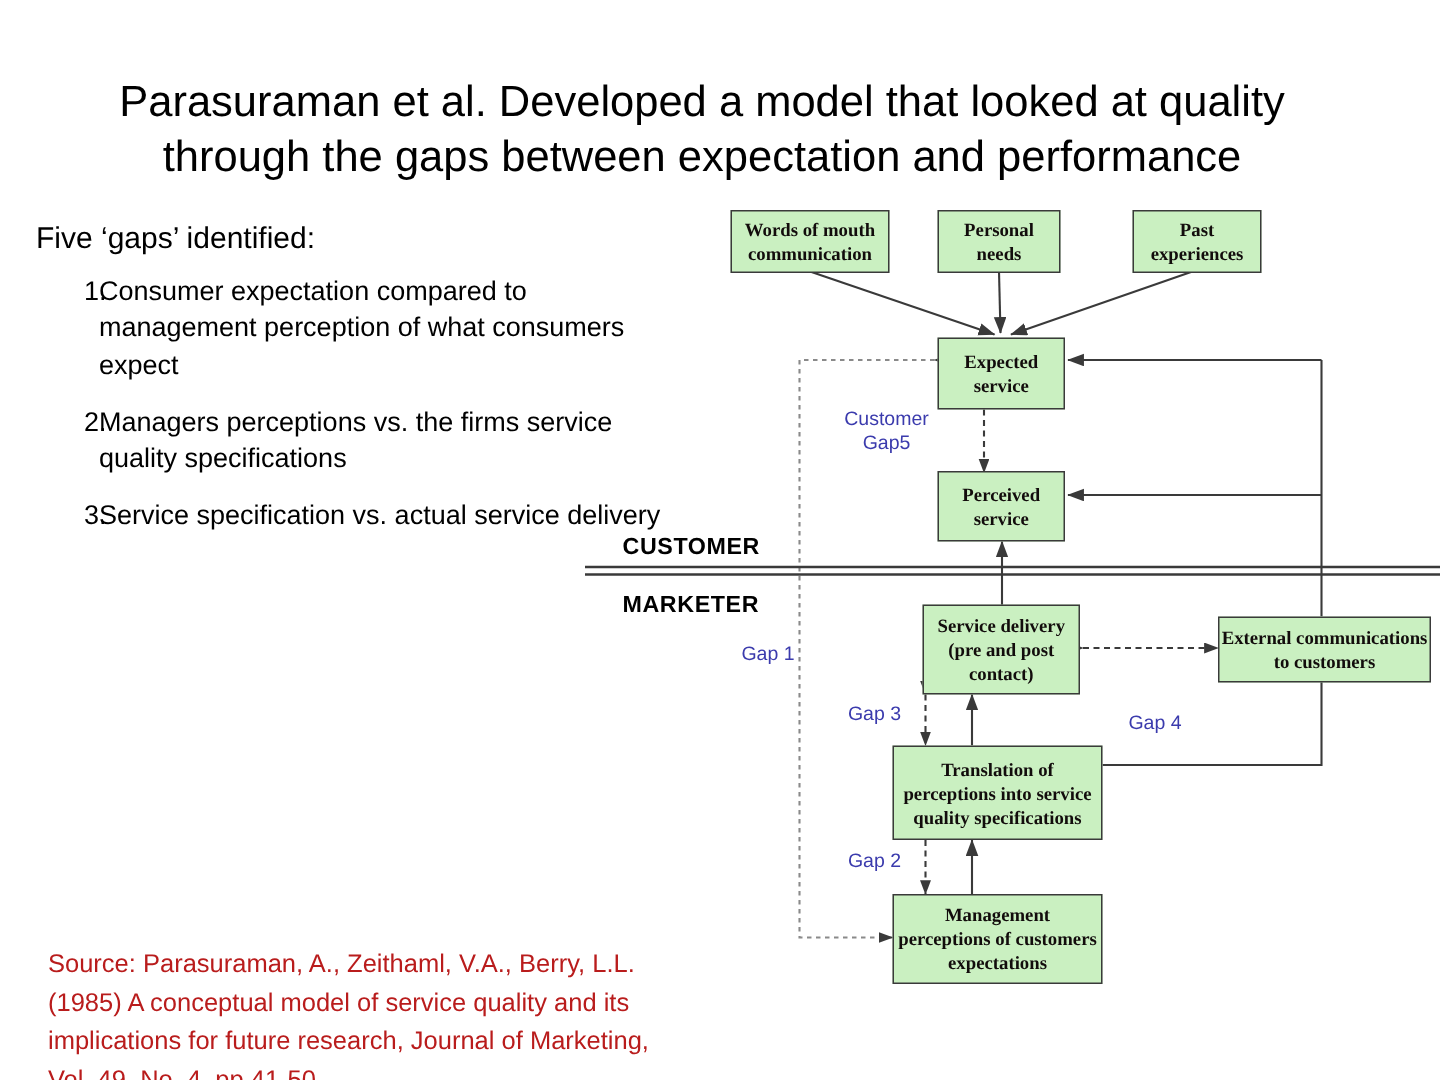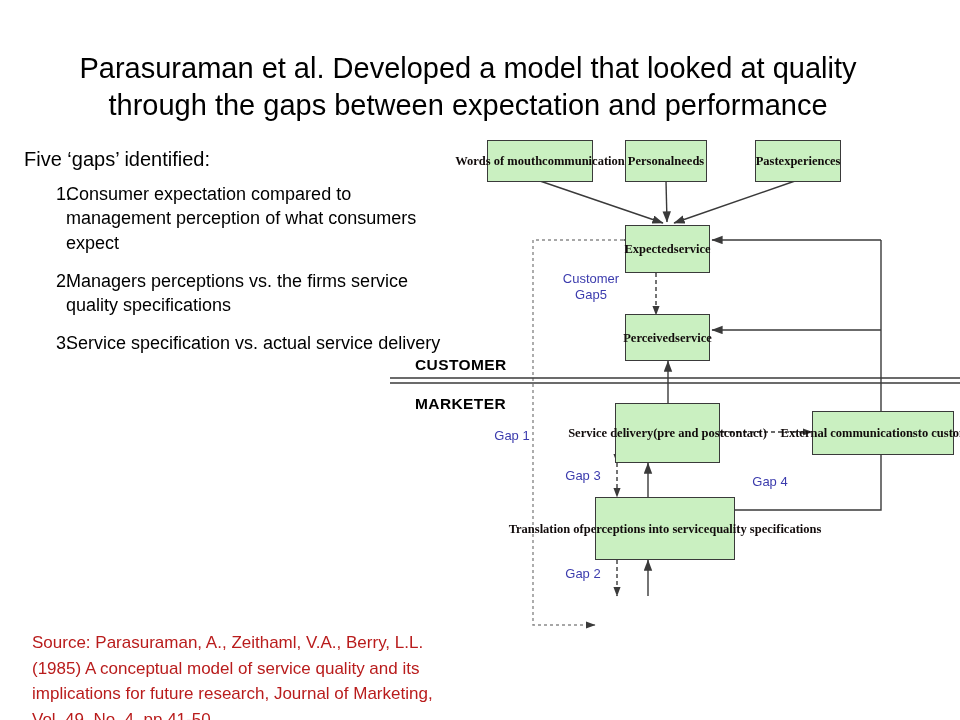--- a/index.html
+++ b/index.html
@@ -63,21 +63,21 @@
     position:absolute;
     left:0; top:0; width:960px; height:720px;
     pointer-events:none;
   }
   .node{
     position:absolute;
     background:#caf0c1;
     border:1px solid #3a3a3a;
     box-sizing:border-box;
     display:flex;
-    flex-direction:row;
+    flex-direction:column;
     align-items:center;
     justify-content:center;
     text-align:center;
     font-family:"Liberation Serif", serif;
     font-weight:bold;
     font-size:12.5px;
     line-height:1.28;
     color:#120c0c;
     padding:2px 3px;
   }
@@ -215,20 +215,25 @@
     <span class="ln">External communications</span>
     <span class="ln">to customers</span>
   </div>
 
   <div class="node" style="left:595px;top:497px;width:140px;height:63px;">
     <span class="ln">Translation of</span>
     <span class="ln">perceptions into service</span>
     <span class="ln">quality specifications</span>
   </div>
 
+  <div class="node" style="left:595px;top:596px;width:140px;height:60px;">
+    <span class="ln">Management</span>
+    <span class="ln">perceptions of customers</span>
+    <span class="ln">expectations</span>
+  </div>
 
   <div class="gaplabel" style="left:548px;top:271px;width:86px;">
     <div>Customer</div>
     <div>Gap5</div>
   </div>
 
   <div class="gaplabel" style="left:482px;top:428px;width:60px;">Gap 1</div>
 
   <div class="gaplabel" style="left:553px;top:468px;width:60px;">Gap 3</div>
 

